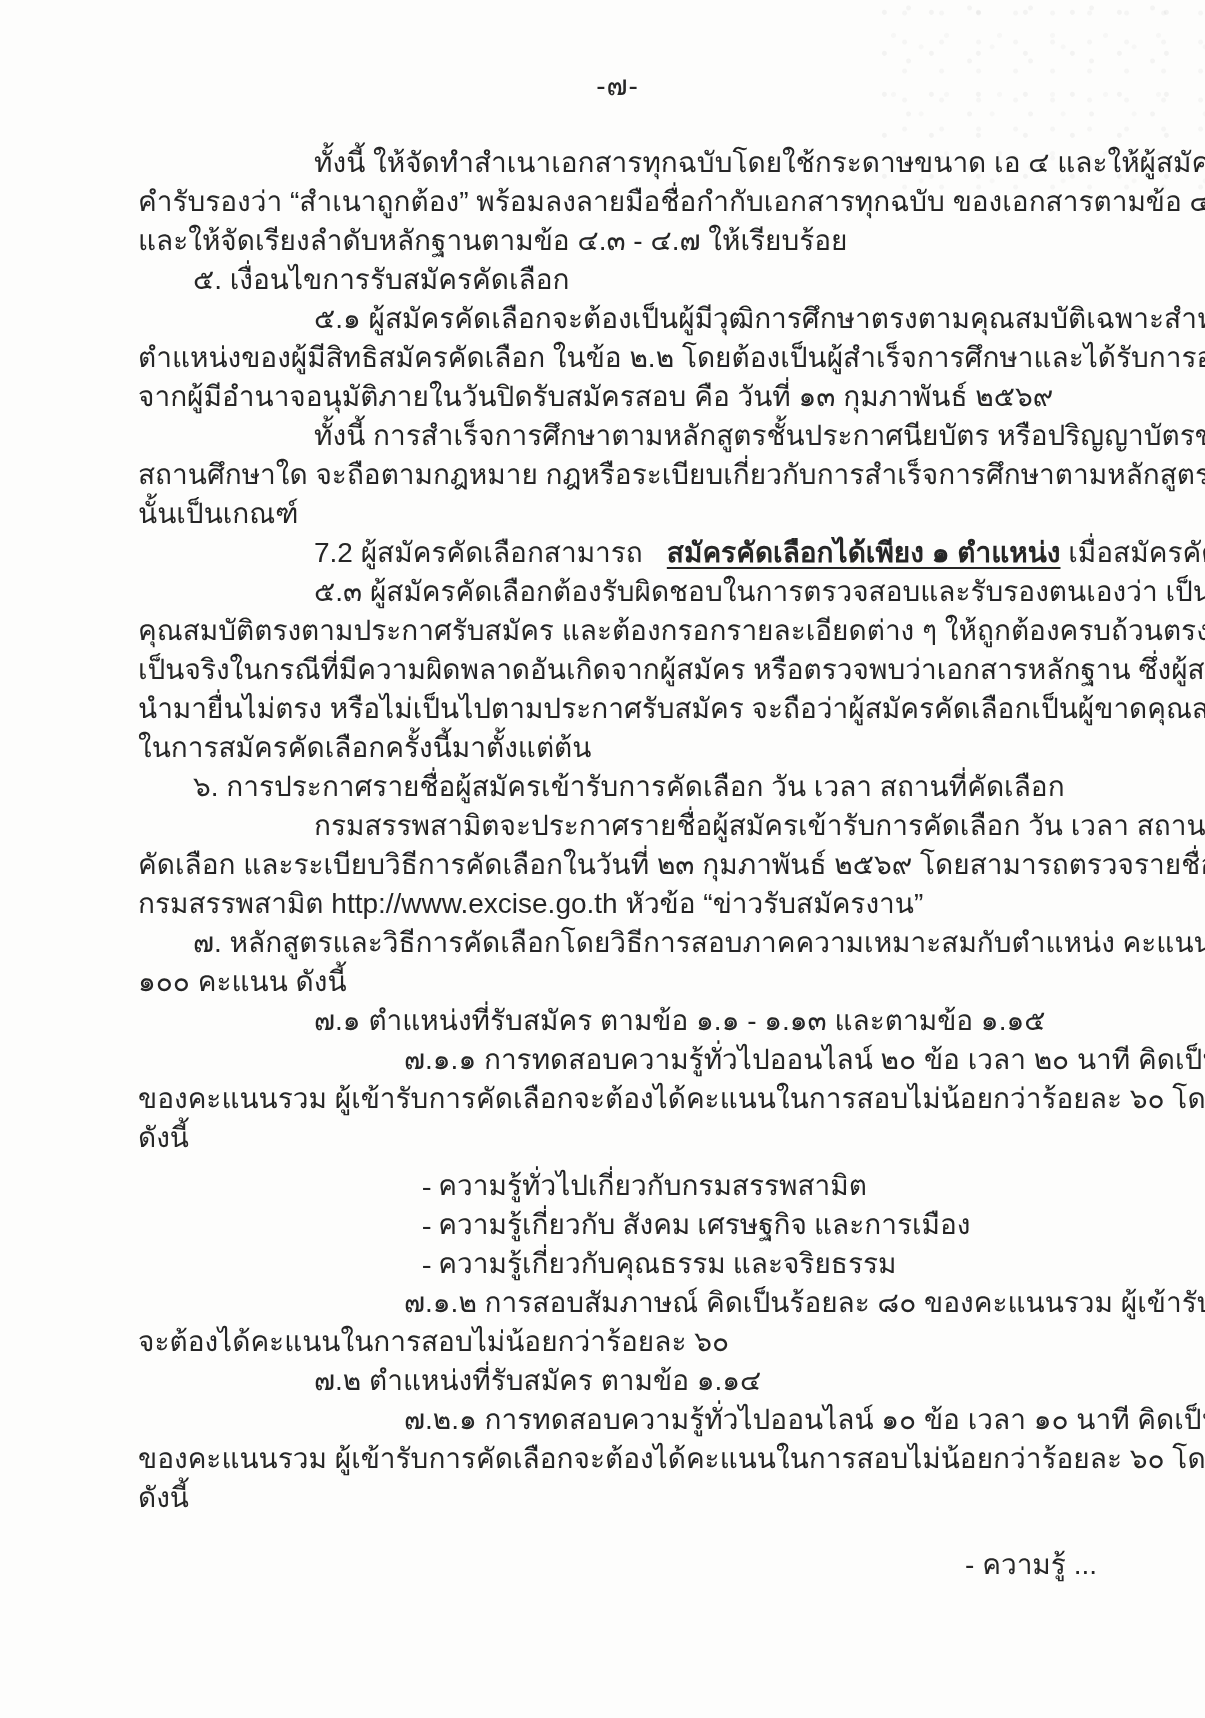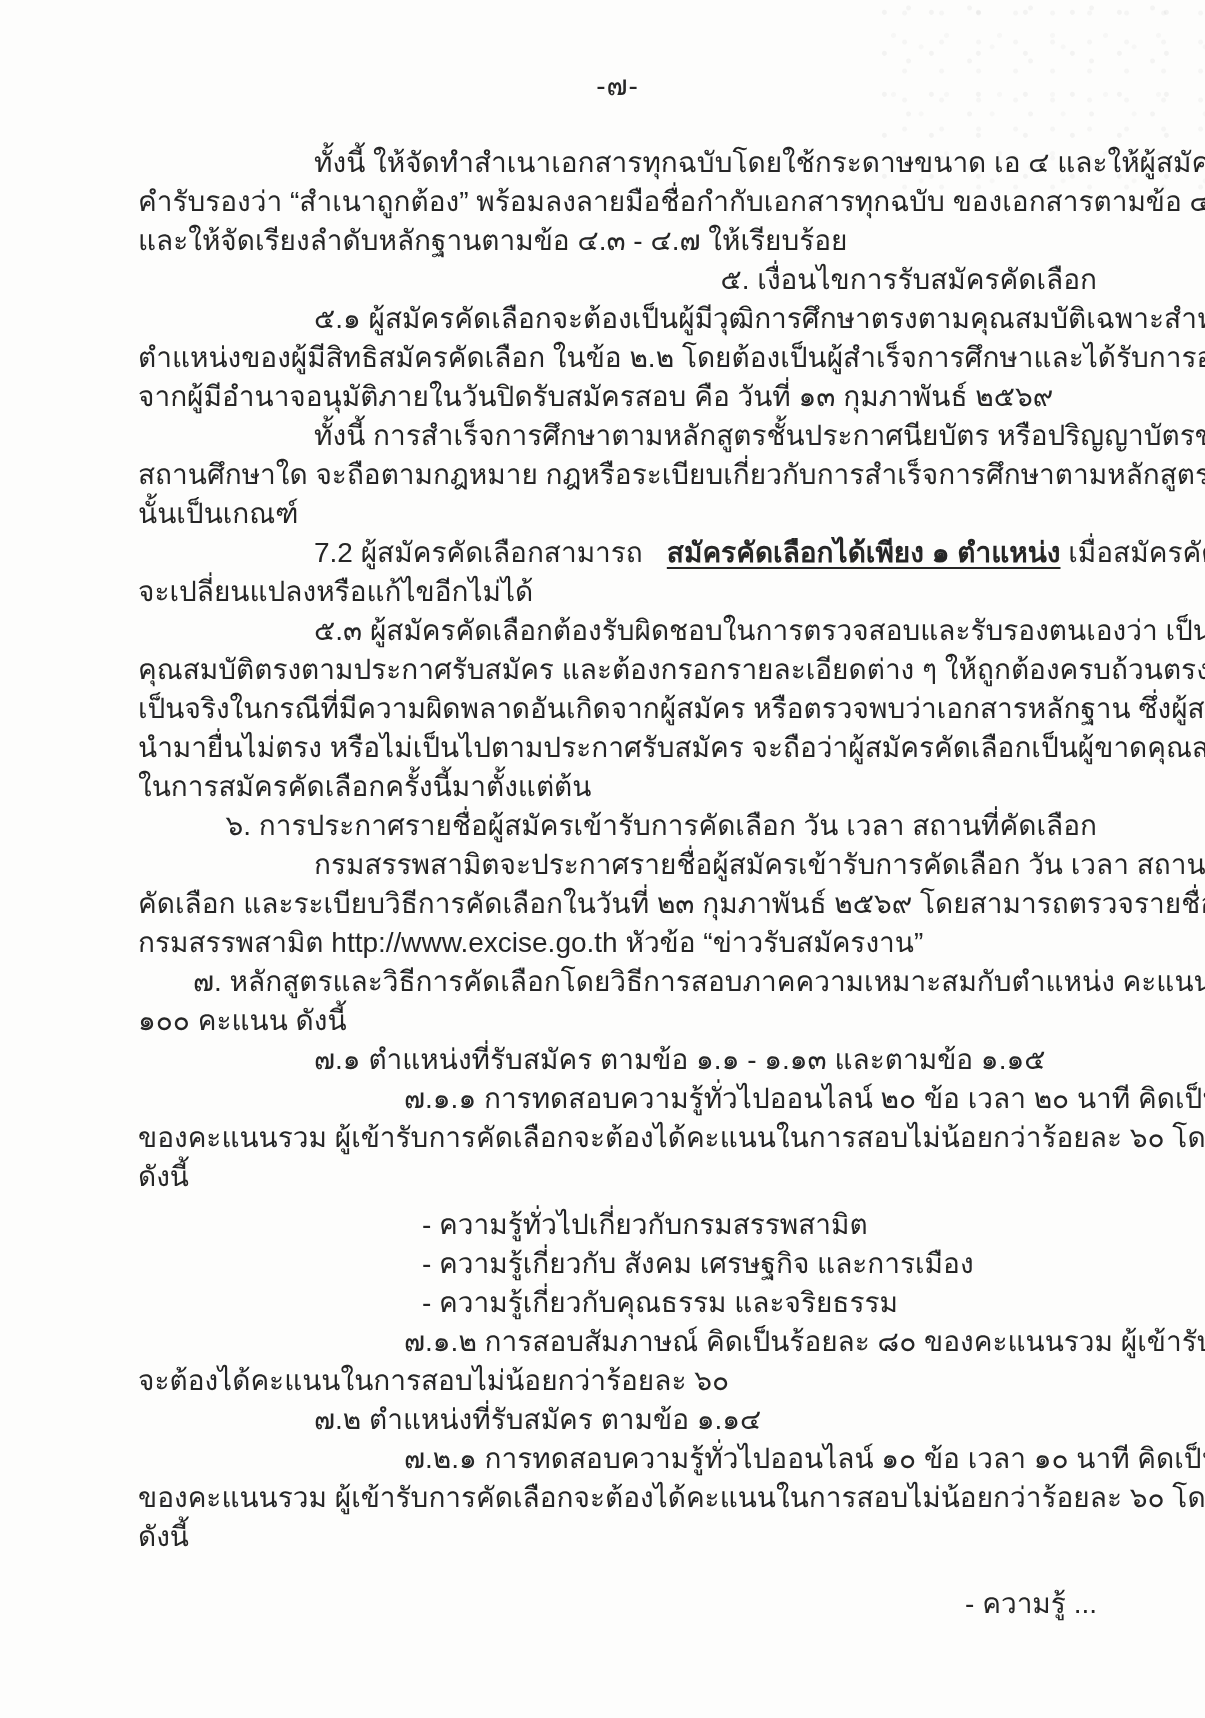--- a/index.html
+++ b/index.html
@@ -43,24 +43,24 @@
     line-height: 39px;
     letter-spacing: 1px;
   }
   .doc-body { margin-top: 38px; }
   .line {
     margin: 0;
     line-height: 39px;
     white-space: nowrap;
   }
   
-  .ind-head   { margin-left: 55px; text-align: right; }  
+  .ind-head   { margin-left: 55px; }  
   .ind-sub    { margin-left: 176px; }  
   .ind-sub2   { margin-left: 266px; }  
-  .ind-bullet { margin-left: 284px; }  
+  .ind-bullet { margin-left: 284px; font-family: Liberation Serif, serif; }  
   .gap-before { margin-top: 9px; }
   .em-underline {
     font-weight: bold;
     text-decoration: underline;
     text-underline-offset: 5px;
     margin-left: 24px;
   }
   .catchword {
     margin-top: 28px;
     line-height: 39px;
@@ -86,21 +86,20 @@
 
     <p class="line ind-sub">๕.๑ ผู้สมัครคัดเลือกจะต้องเป็นผู้มีวุฒิการศึกษาตรงตามคุณสมบัติเฉพาะสำหรับ</p>
     <p class="line">ตำแหน่งของผู้มีสิทธิสมัครคัดเลือก ในข้อ ๒.๒ โดยต้องเป็นผู้สำเร็จการศึกษาและได้รับการอนุมัติ</p>
     <p class="line">จากผู้มีอำนาจอนุมัติภายในวันปิดรับสมัครสอบ คือ วันที่ ๑๓ กุมภาพันธ์ ๒๕๖๙</p>
 
     <p class="line ind-sub">ทั้งนี้ การสำเร็จการศึกษาตามหลักสูตรชั้นประกาศนียบัตร หรือปริญญาบัตรของ</p>
     <p class="line">สถานศึกษาใด จะถือตามกฎหมาย กฎหรือระเบียบเกี่ยวกับการสำเร็จการศึกษาตามหลักสูตรของสถานศึกษา</p>
     <p class="line">นั้นเป็นเกณฑ์</p>
 
     <p class="line ind-sub"><span>7.2 ผู้สมัครคัดเลือกสามารถ</span><span class="em-underline">สมัครคัดเลือกได้เพียง ๑ ตำแหน่ง</span><span> เมื่อสมัครคัดเลือกแล้ว</span></p>
-    <p class="line">จะเปลี่ยนแปลงหรือแก้ไขอีกไม่ได้</p>
 
     <p class="line ind-sub">๕.๓ ผู้สมัครคัดเลือกต้องรับผิดชอบในการตรวจสอบและรับรองตนเองว่า เป็นผู้มี</p>
     <p class="line">คุณสมบัติตรงตามประกาศรับสมัคร และต้องกรอกรายละเอียดต่าง ๆ ให้ถูกต้องครบถ้วนตรงตามความ</p>
     <p class="line">เป็นจริงในกรณีที่มีความผิดพลาดอันเกิดจากผู้สมัคร หรือตรวจพบว่าเอกสารหลักฐาน ซึ่งผู้สมัครคัดเลือก</p>
     <p class="line">นำมายื่นไม่ตรง หรือไม่เป็นไปตามประกาศรับสมัคร จะถือว่าผู้สมัครคัดเลือกเป็นผู้ขาดคุณสมบัติ</p>
     <p class="line">ในการสมัครคัดเลือกครั้งนี้มาตั้งแต่ต้น</p>
 
     <p class="line ind-head">๖. การประกาศรายชื่อผู้สมัครเข้ารับการคัดเลือก วัน เวลา สถานที่คัดเลือก</p>
     <p class="line ind-sub">กรมสรรพสามิตจะประกาศรายชื่อผู้สมัครเข้ารับการคัดเลือก วัน เวลา สถานที่</p>
     <p class="line">คัดเลือก และระเบียบวิธีการคัดเลือกในวันที่ ๒๓ กุมภาพันธ์ ๒๕๖๙ โดยสามารถตรวจรายชื่อได้ที่เว็บไซต์ของ</p>

